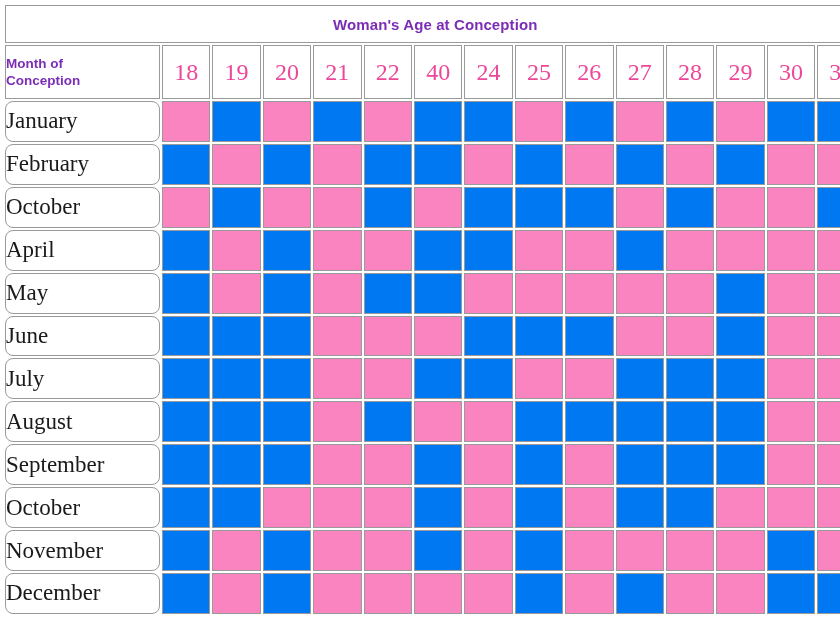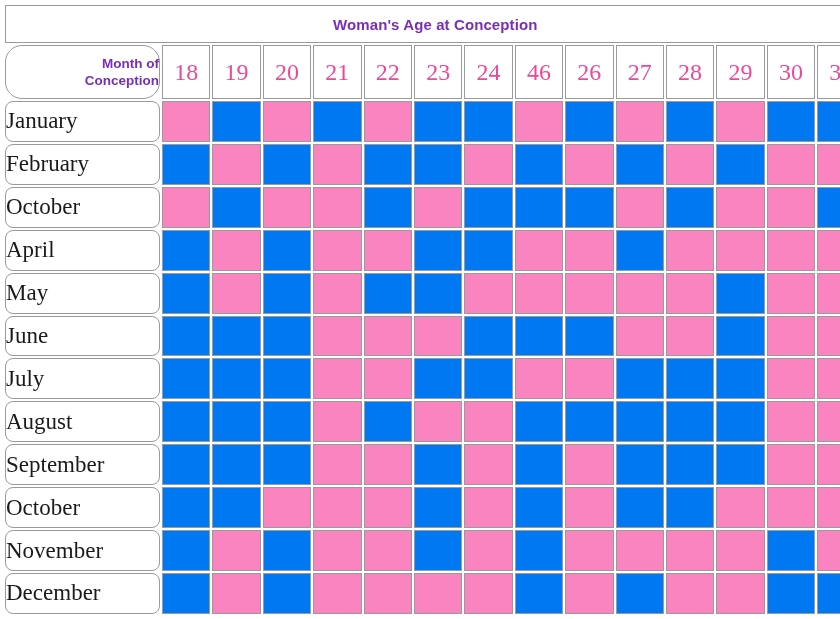--- a/index.html
+++ b/index.html
@@ -42,26 +42,25 @@
     color: #7B2EB5;
     height: 36px;
     letter-spacing: 0.1px;
   }
   
   .corner-cell {
     font-family: "Liberation Sans", "DejaVu Sans", sans-serif;
     font-weight: bold;
     font-size: 13.5px;
     color: #7B2EB5;
-    text-align: right;
+    text-align: left;
     padding-left: 10px;
     line-height: 1.28;
     height: 52px;
     vertical-align: middle;
-    border-radius: 17px;
   }
   .corner-cell .l2 { display: block; }
   
   .age-cell {
     text-align: center;
     vertical-align: middle;
     font-family: "Liberation Serif", "DejaVu Serif", serif;
     font-size: 24px;
     color: #ec4899;
     height: 52px;
@@ -117,23 +116,23 @@
         <td class="corner-cell">
           <span>Month of</span>
           <span class="l2">Conception</span>
         </td>
 
       <td class="age-cell">18</td>
           <td class="age-cell">19</td>
           <td class="age-cell">20</td>
           <td class="age-cell">21</td>
           <td class="age-cell">22</td>
-          <td class="age-cell">23</td>
+          <td class="age-cell">40</td>
           <td class="age-cell">24</td>
-          <td class="age-cell">46</td>
+          <td class="age-cell">25</td>
           <td class="age-cell">26</td>
           <td class="age-cell">27</td>
           <td class="age-cell">28</td>
           <td class="age-cell">29</td>
           <td class="age-cell">30</td>
           <td class="age-cell">31</td>
         </tr>
     </thead>
     <tbody>
 

